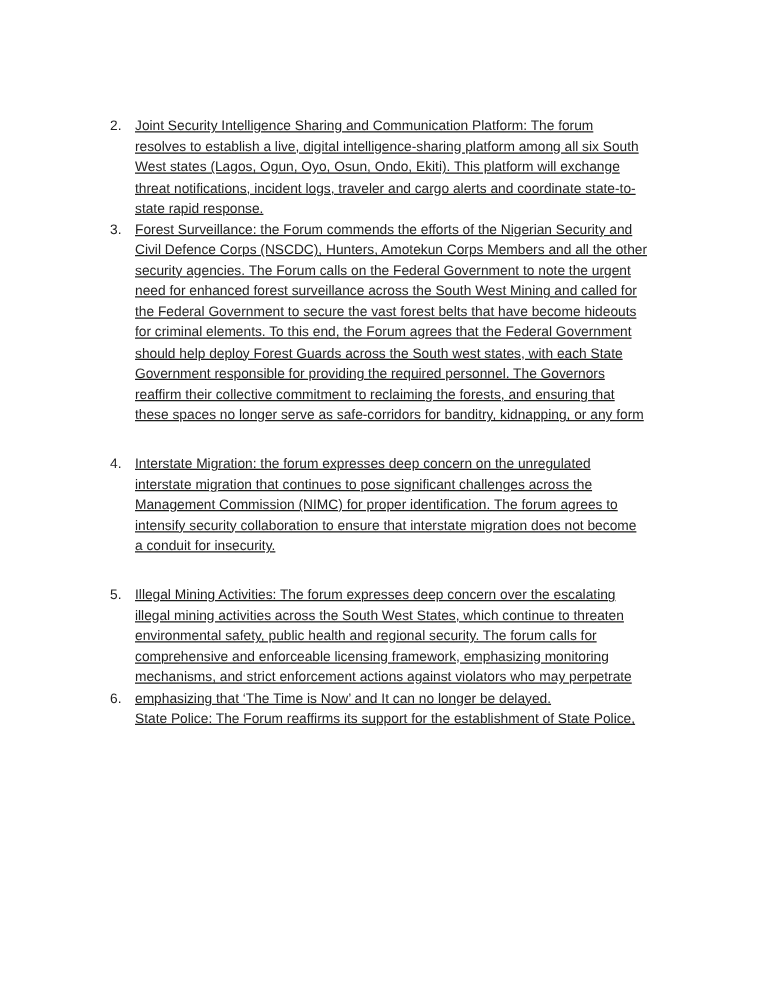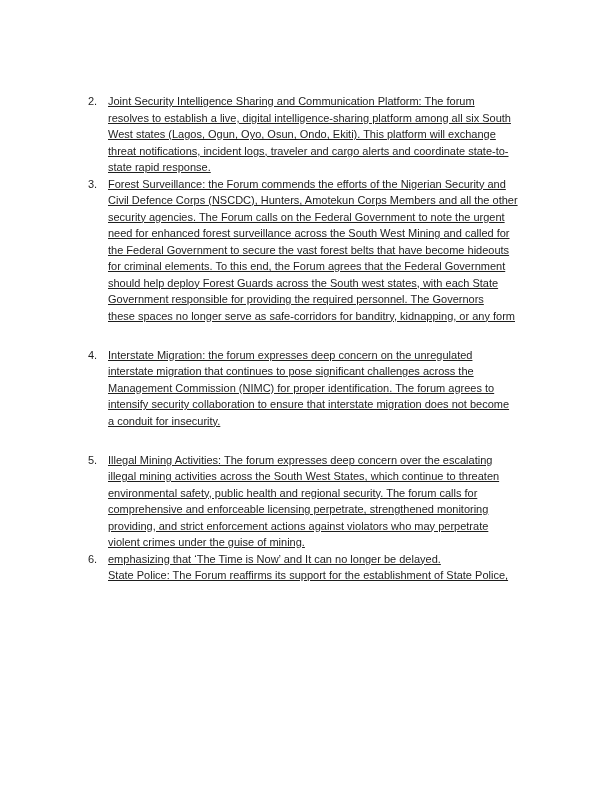--- a/index.html
+++ b/index.html
@@ -61,42 +61,42 @@
         <span class="num">3.</span>
         <div class="lines">
           <div class="line">Forest Surveillance: the Forum commends the efforts of the Nigerian Security and</div>
           <div class="line">Civil Defence Corps (NSCDC), Hunters, Amotekun Corps Members and all the other</div>
           <div class="line">security agencies. The Forum calls on the Federal Government to note the urgent</div>
           <div class="line">need for enhanced forest surveillance across the South West Mining and called for</div>
           <div class="line">the Federal Government to secure the vast forest belts that have become hideouts</div>
           <div class="line">for criminal elements. To this end, the Forum agrees that the Federal Government</div>
           <div class="line">should help deploy Forest Guards across the South west states, with each State</div>
           <div class="line">Government responsible for providing the required personnel. The Governors</div>
+          <div class="line">reaffirm their collective commitment to reclaiming the forests, and ensuring that</div>
           <div class="line">these spaces no longer serve as safe-corridors for banditry, kidnapping, or any form</div>
         </div>
       </div>
       <div class="item gap-before">
         <span class="num">4.</span>
         <div class="lines">
           <div class="line">Interstate Migration: the forum expresses deep concern on the unregulated</div>
           <div class="line">interstate migration that continues to pose significant challenges across the</div>
           <div class="line">Management Commission (NIMC) for proper identification. The forum agrees to</div>
           <div class="line">intensify security collaboration to ensure that interstate migration does not become</div>
           <div class="line">a conduit for insecurity.</div>
         </div>
       </div>
       <div class="item gap-before">
         <span class="num">5.</span>
         <div class="lines">
           <div class="line">Illegal Mining Activities: The forum expresses deep concern over the escalating</div>
           <div class="line">illegal mining activities across the South West States, which continue to threaten</div>
           <div class="line">environmental safety, public health and regional security. The forum calls for</div>
-          <div class="line">comprehensive and enforceable licensing perpetrate, strengthened monitoring</div>
-          <div class="line">providing, and strict enforcement actions against violators who may perpetrate</div>
-          <div class="line">violent crimes under the guise of mining.</div>
+          <div class="line">comprehensive and enforceable licensing framework, emphasizing monitoring</div>
+          <div class="line">mechanisms, and strict enforcement actions against violators who may perpetrate</div>
         </div>
       </div>
       <div class="item">
         <span class="num">6.</span>
         <div class="lines">
           <div class="line">emphasizing that ‘The Time is Now’ and It can no longer be delayed.</div>
           <div class="line">State Police: The Forum reaffirms its support for the establishment of State Police,</div>
         </div>
       </div>
     </div>

